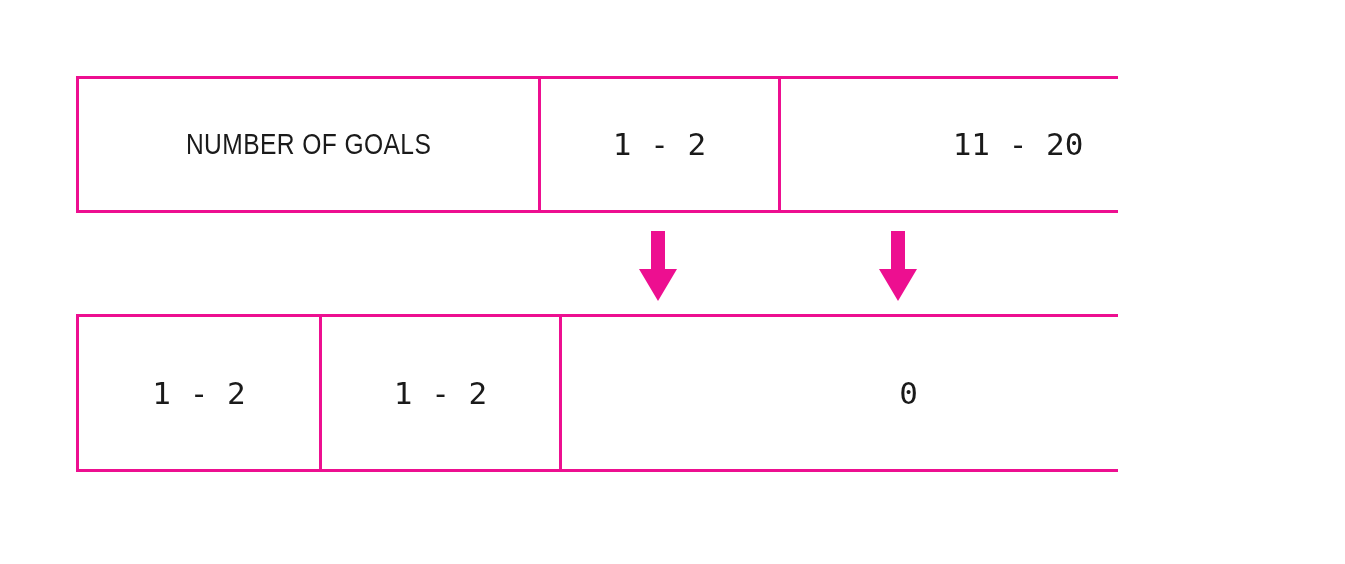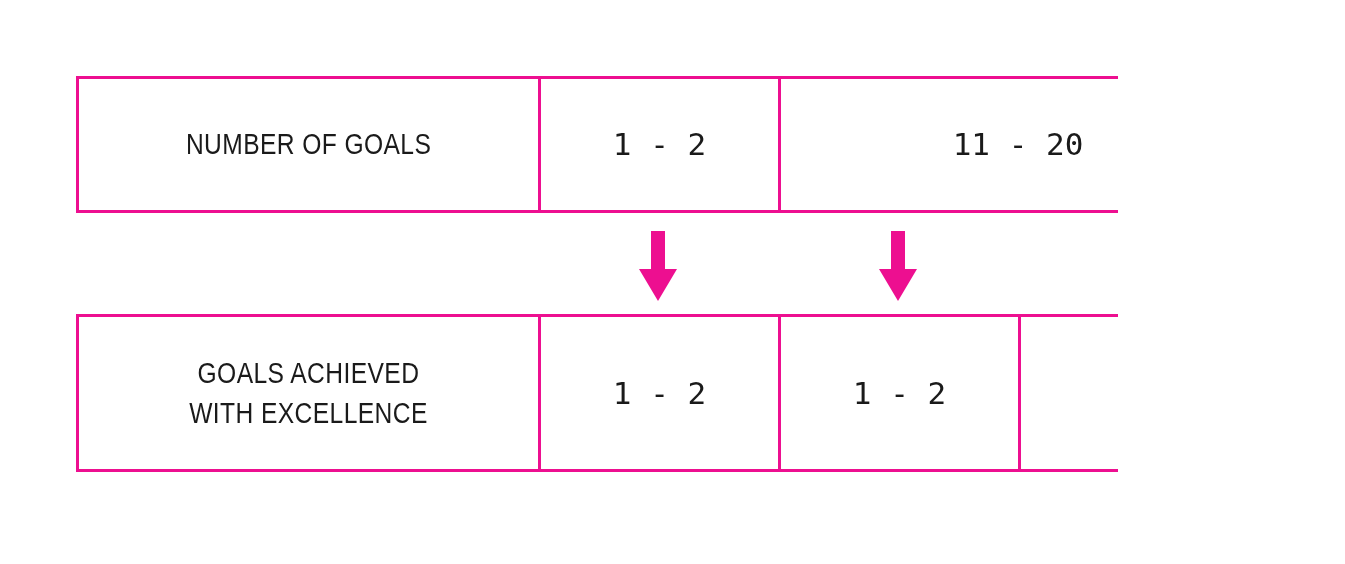--- a/index.html
+++ b/index.html
@@ -142,24 +142,20 @@
   </div>
 
   <div class="arrow" id="arrow-3">
     <svg width="38" height="70" viewBox="0 0 38 70" aria-hidden="true">
       <polygon points="12,0 26,0 26,38 38,38 19,70 0,38 12,38" fill="#ED0F90"></polygon>
     </svg>
   </div>
 
   <div class="table-block" id="table-bottom">
 
-    <div class="cell cell-label">
-      <span class="label-text">GOALS ACHIEVED
-WITH EXCELLENCE</span>
-    </div>
 
     <div class="cell cell-value">
       <span class="value-text">1 - 2</span>
     </div>
 
     <div class="cell cell-value">
       <span class="value-text">1 - 2</span>
     </div>
 
     <div class="cell cell-value cell-last">

